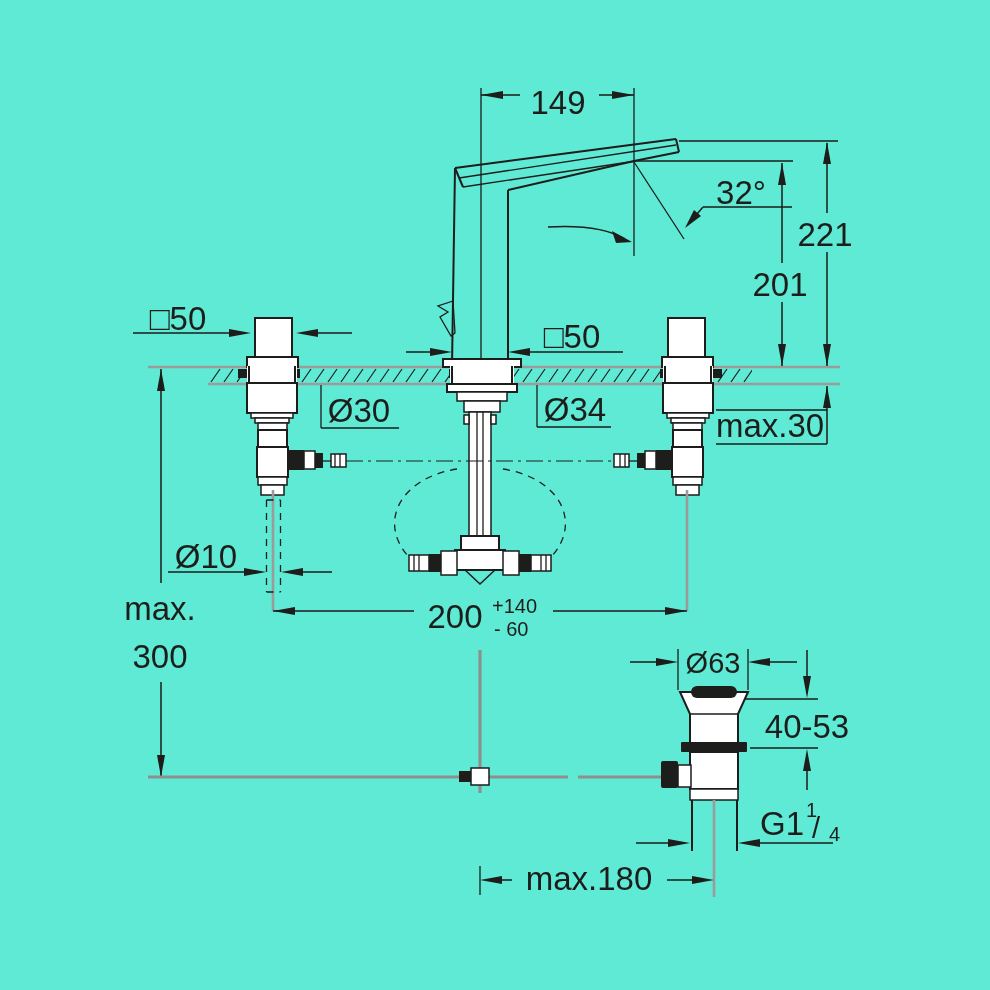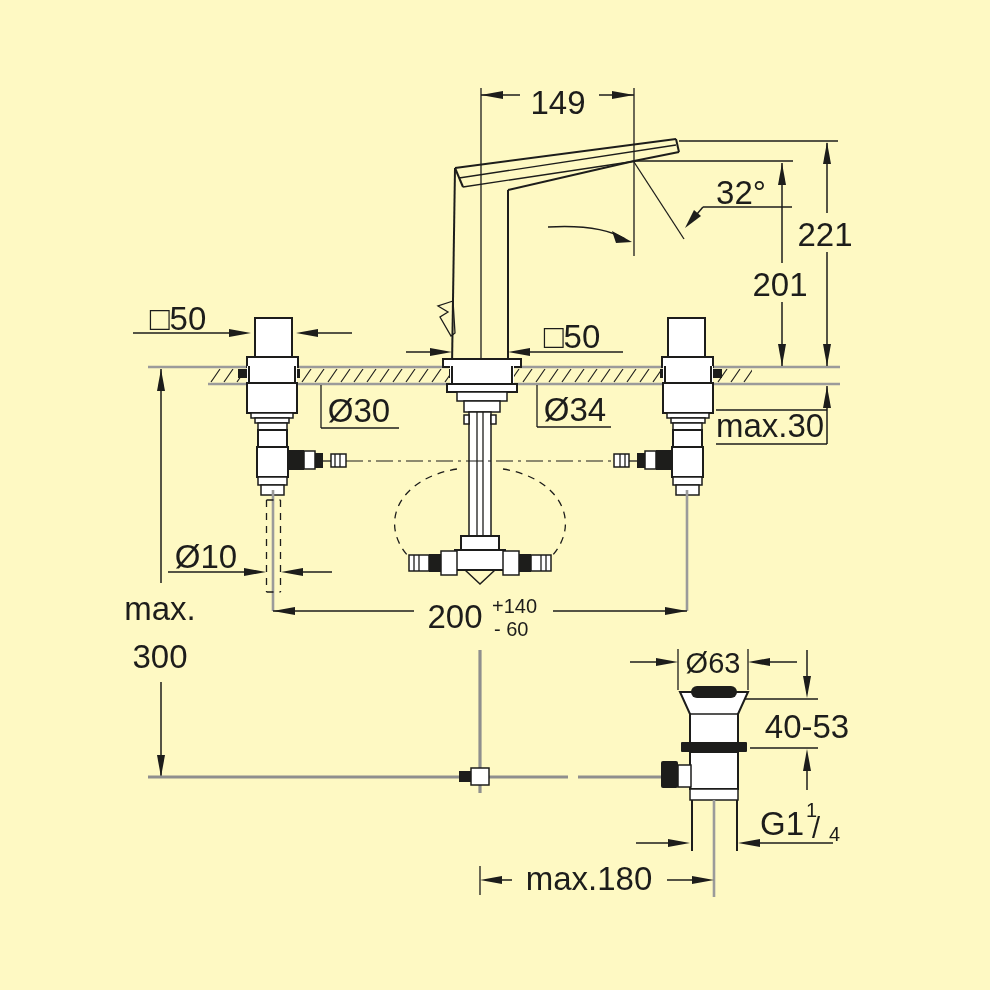--- a/index.html
+++ b/index.html
@@ -1,16 +1,16 @@
 <!DOCTYPE html>
 <html><head>
 <meta charset="utf-8">
 <style>
   html,body{margin:0;padding:0;background:#ffffff;}
-  .stage{position:relative;width:990px;height:990px;background:#fef9c3;overflow:hidden;}
+  .stage{position:relative;width:990px;height:990px;background:#5eead4;overflow:hidden;}
   svg{position:absolute;left:0;top:0;}
   .ln{stroke:#1d1d1b;stroke-width:2;fill:none;}
   .ln15{stroke:#1d1d1b;stroke-width:1.5;fill:none;}
   .thin{stroke:#1d1d1b;stroke-width:1.3;fill:none;}
   .dim{stroke:#1d1d1b;stroke-width:1.5;fill:none;}
   .gray{stroke:#9b9b9a;stroke-width:2.6;fill:none;}
   .rod{stroke:#8f8f8e;stroke-width:3.2;fill:none;}
   .wfill{fill:#ffffff;stroke:#1d1d1b;stroke-width:2;}
   .wfill15{fill:#ffffff;stroke:#1d1d1b;stroke-width:1.5;}
   .bfill{fill:#1d1d1b;stroke:none;}

